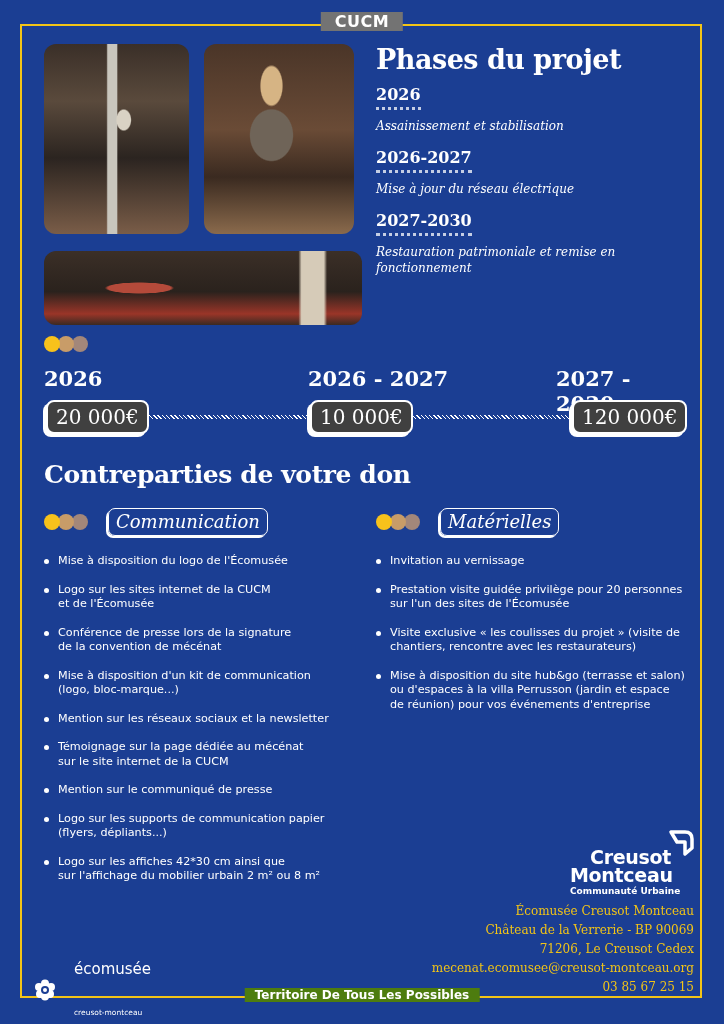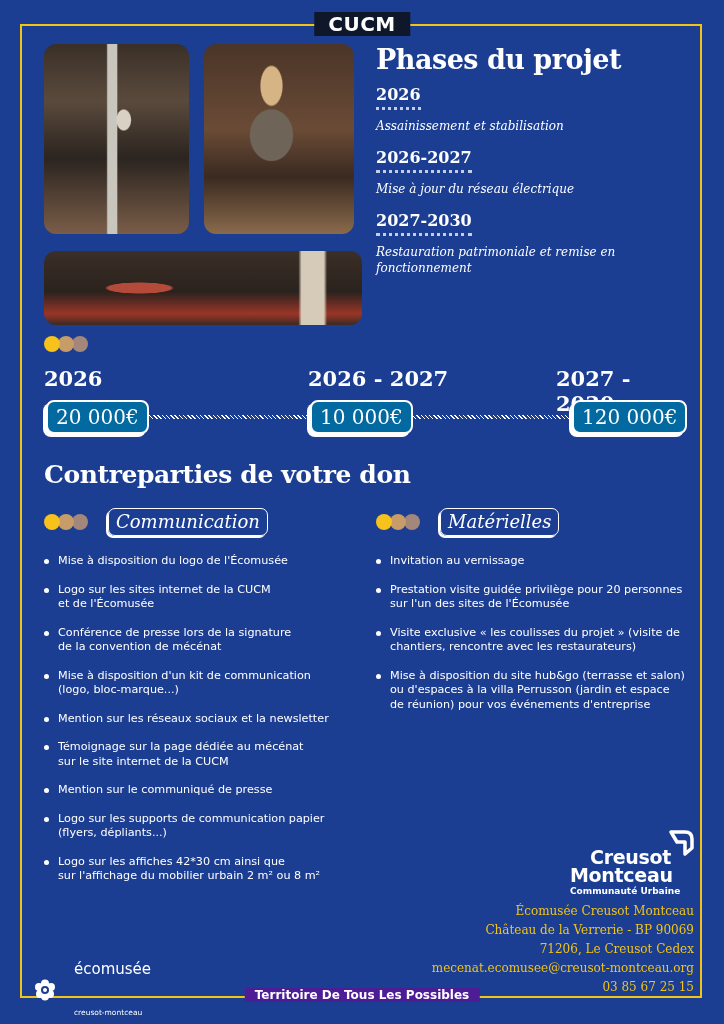--- a/index.html
+++ b/index.html
@@ -11,28 +11,28 @@
     position: relative;
   }
   .frame {
     position: absolute;
     left: 20px; top: 24px; width: 682px; height: 974px;
     border: 2px solid #f2c417;
   }
   .frame-title {
     position: absolute; top: 12px; left: 50%;
     transform: translateX(-50%);
-    background: #0f172a; padding: 0 14px;
+    background: #737373; padding: 0 14px;
     font-family: "DejaVu Sans", sans-serif; font-weight: bold;
-    font-size: 20px; color: #fff; letter-spacing: 0.5px;
+    font-size: 16px; color: #fff; letter-spacing: 0.5px;
   }
   .frame-footer {
     position: absolute; top: 988px; left: 50%;
     transform: translateX(-50%);
-    background: #4c1d95; padding: 0 10px;
+    background: #4d7c0f; padding: 0 10px;
     font-family: "DejaVu Sans", sans-serif; font-weight: bold;
     font-size: 12px; color: #fff; white-space: nowrap;
   }
   
   .photo {
     position: absolute; border-radius: 12px; overflow: hidden;
   }
   .photo-1 { left: 44px; top: 44px; width: 145px; height: 190px;
     background:
       radial-gradient(ellipse at 55% 40%, #d9d2c4 0 6%, transparent 7%),
@@ -69,21 +69,21 @@
   
   .timeline { position: absolute; left: 44px; top: 336px; width: 640px; height: 100px; }
   .tl-year { position: absolute; top: 30px; font-size: 21px; font-weight: bold; }
   .tl-line {
     position: absolute; top: 79px; left: 100px; width: 480px; height: 4px;
     background: repeating-linear-gradient(45deg, #ffffff 0 1px, #1b3e93 1px 3px);
   }
   .tl-pill {
     position: absolute; top: 64px; height: 34px;
     border: 2px solid #fff; border-radius: 8px;
-    background: #0369a1;
+    background: #404040;
     box-shadow: -3px 3px 0 #ffffff;
     font-size: 20px; line-height: 30px; padding: 0 8px;
     white-space: nowrap;
   }
 
   
   .contre-title { position: absolute; left: 44px; top: 460px; font-size: 25px; font-weight: bold; letter-spacing: -0.4px; }
   .col { position: absolute; top: 508px; }
   .col-left { left: 44px; width: 310px; }
   .col-right { left: 376px; width: 320px; }

